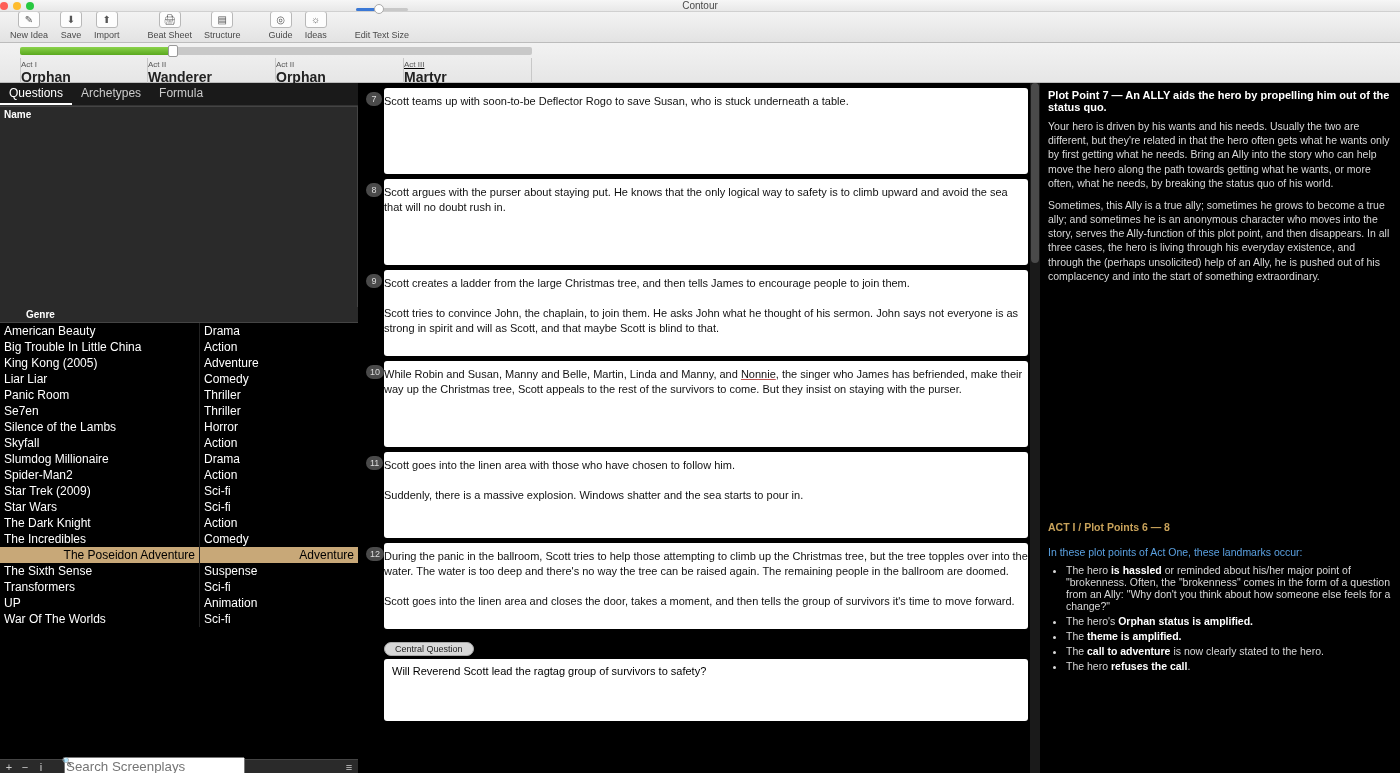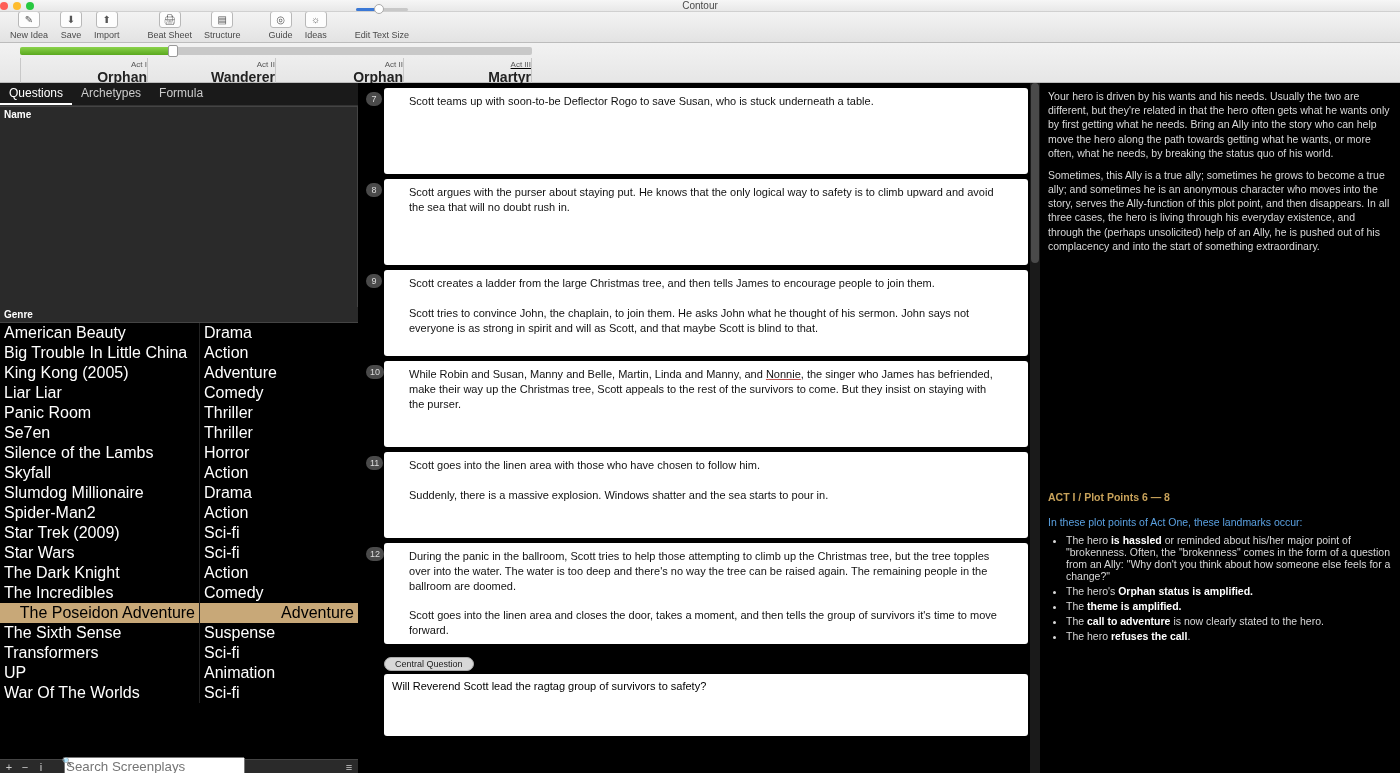--- a/index.html
+++ b/index.html
@@ -26,57 +26,57 @@
 .tb-slider .knob { position: absolute; left: 34%; top: 2px; width: 10px; height: 10px; background: #fff; border: 1px solid #aaa; border-radius: 50%; }
 
 
 .actstrip { height: 40px; background: linear-gradient(#f2f2f2,#e6e6e6); border-bottom: 1px solid #bcbcbc; padding: 4px 0 0 20px; }
 .actbar { position: relative; width: 512px; height: 11px; }
 .actseg { position: absolute; top: 0; height: 8px; border-radius: 2px; }
 .actseg.green { background: linear-gradient(#8ad24a,#5aa81f); }
 .actseg.grey  { background: #c8c8c8; }
 .act-knob { position: absolute; top: -2px; width: 10px; height: 12px; background: #fff; border: 1px solid #999; border-radius: 2px; }
 .actlabels { display: flex; width: 512px; }
-.actcol { flex: 0 0 auto; border-right: 1px solid #c8c8c8; text-align: right; padding-top: 2px; }
+.actcol { flex: 0 0 auto; border-right: 1px solid #c8c8c8; text-align: left; padding-top: 2px; }
 .actcol:first-child { border-left: 1px solid #c8c8c8; }
 .act-t1 { font-size: 8px; color: #555; }
 .act-t2 { font-size: 14px; color: #222; font-weight: 600; }
 
 
 .main { display: flex; height: 690px; }
 .leftcol { width: 358px; background: #000; color: #fff; display: flex; flex-direction: column; }
 .midcol { width: 682px; background: #000; overflow-y: auto; position: relative; }
 .rightcol { width: 360px; background: #000; color: #d8d8d8; font-size: 10.5px; overflow-y: auto; }
 
 
 .left-tabs { display: flex; background: #1a1a1a; border-bottom: 1px solid #333; }
 .left-tab { font-size: 12px; padding: 3px 9px; cursor: pointer; color: #ccc; }
 .left-tab.active { color: #fff; border-bottom: 2px solid #fff; }
 .table-head { display: flex; background: #2a2a2a; border-top: 1px solid #444; border-bottom: 1px solid #444; flex-direction: column; }
 .th { font-size: 10px; font-weight: 600; padding: 2px 4px; }
 .th.name { flex: 0 0 200px; border-right: 1px solid #444; }
-.th.genre { flex: 1; }
+.th.genre { flex: 1; margin-left: 22px; }
 .table-body { flex: 1; overflow-y: auto; }
-.row { display: flex; font-size: 16px; cursor: pointer; }
+.row { display: flex; font-size: 12px; cursor: pointer; }
 .row .c1 { flex: 0 0 200px; padding: 1px 4px; white-space: nowrap; overflow: hidden; border-right: 1px solid #222; }
 .row .c2 { flex: 1; padding: 1px 4px; }
 .row.sel { background: #c8a878; color: #000; text-align: right; }
 .left-footer { height: 14px; background: #2a2a2a; display: flex; align-items: center; gap: 6px; padding: 0 4px; border-top: 1px solid #444; }
 .lf-btn { color: #ccc; font-size: 11px; cursor: pointer; width: 10px; text-align: center; }
 .lf-search { flex: 1; margin-left: 6px; }
 .lf-search-wrap { position: relative; flex: 1; margin-left: 6px; }
 .lf-search-wrap .mag { position: absolute; left: 4px; top: 0; font-size: 8px; color: #888; }
 
 
 .mid-scroll { position: absolute; right: 0; top: 0; bottom: 0; width: 10px; background: #1a1a1a; }
 .mid-thumb { position: absolute; right: 1px; top: 0; width: 8px; height: 180px; background: #4a4a4a; border-radius: 4px; }
 .beat { margin: 5px 12px 5px 8px; display: flex; }
 .beat-num { flex: 0 0 18px; }
 .beat-num span { display: inline-block; min-width: 16px; padding: 0 4px; height: 14px; line-height: 14px; font-size: 9px; text-align: center; background: #4a4a4a; color: #ddd; border-radius: 7px; }
-.beat-body { flex: 1; background: #fff; border-radius: 3px; padding: 6px 25px; font-size: 11px; color: #111; min-height: 86px; line-height: 1.35; white-space: pre-wrap; }
+.beat-body { flex: 1; background: #fff; border-radius: 3px; padding: 6px 0; font-size: 11px; color: #111; min-height: 86px; line-height: 1.35; white-space: pre-wrap; }
 .cq-pill { display: inline-block; background: #d8d8d8; border: 1px solid #aaa; border-radius: 8px; font-size: 9px; padding: 1px 10px; margin: 8px 0 3px 26px; color: #222; }
 .cq-body { margin: 0 12px 8px 26px; background: #fff; border-radius: 3px; padding: 6px 8px; font-size: 11px; min-height: 62px; }
 
 
 .rpad { padding: 6px 8px 10px 8px; }
 .r-title { color: #fff; font-weight: 600; font-size: 11px; margin-bottom: 6px; }
 .r-p { margin-bottom: 8px; line-height: 1.35; color: #d8d8d8; }
 .r-sep { height: 230px; }
 .r-sub { color: #c8a25a; font-weight: 600; font-size: 10.5px; margin-bottom: 13px; }
 .r-lead { color: #5aa0e0; margin-bottom: 6px; }
@@ -304,20 +304,21 @@
       </div>
     <div class="cq-pill">Central Question</div>
     <div class="cq-body">Will Reverend Scott lead the ragtag group of survivors to safety?</div>
     <div class="mid-scroll">
         <div class="mid-thumb"></div>
       </div>
   </div>
 
   <div class="rightcol">
     <div class="rpad">
+      <div class="r-title">Plot Point 7 — An ALLY aids the hero by propelling him out of the status quo.</div>
       <div class="r-p">Your hero is driven by his wants and his needs. Usually the two are different, but they're related in that the hero often gets what he wants only by first getting what he needs. Bring an Ally into the story who can help move the hero along the path towards getting what he wants, or more often, what he needs, by breaking the status quo of his world.</div>
       <div class="r-p">Sometimes, this Ally is a true ally; sometimes he grows to become a true ally; and sometimes he is an anonymous character who moves into the story, serves the Ally-function of this plot point, and then disappears. In all three cases, the hero is living through his everyday existence, and through the (perhaps unsolicited) help of an Ally, he is pushed out of his complacency and into the start of something extraordinary.</div>
       <div class="r-sep"></div>
       <div class="r-sub">ACT I / Plot Points 6 — 8</div>
       <div class="r-lead">In these plot points of Act One, these landmarks occur:</div>
       <ul class="r-ul" id="r-ul">
           <li>The hero <b>is hassled</b> or reminded about his/her major point of "brokenness. Often, the "brokenness" comes in the form of a question from an Ally: "Why don't you think about how someone else feels for a change?"</li>
           <li>The hero's <b>Orphan status is amplified.</b></li>
           <li>The <b>theme is amplified.</b></li>
           <li>The <b>call to adventure</b> is now clearly stated to the hero.</li>

